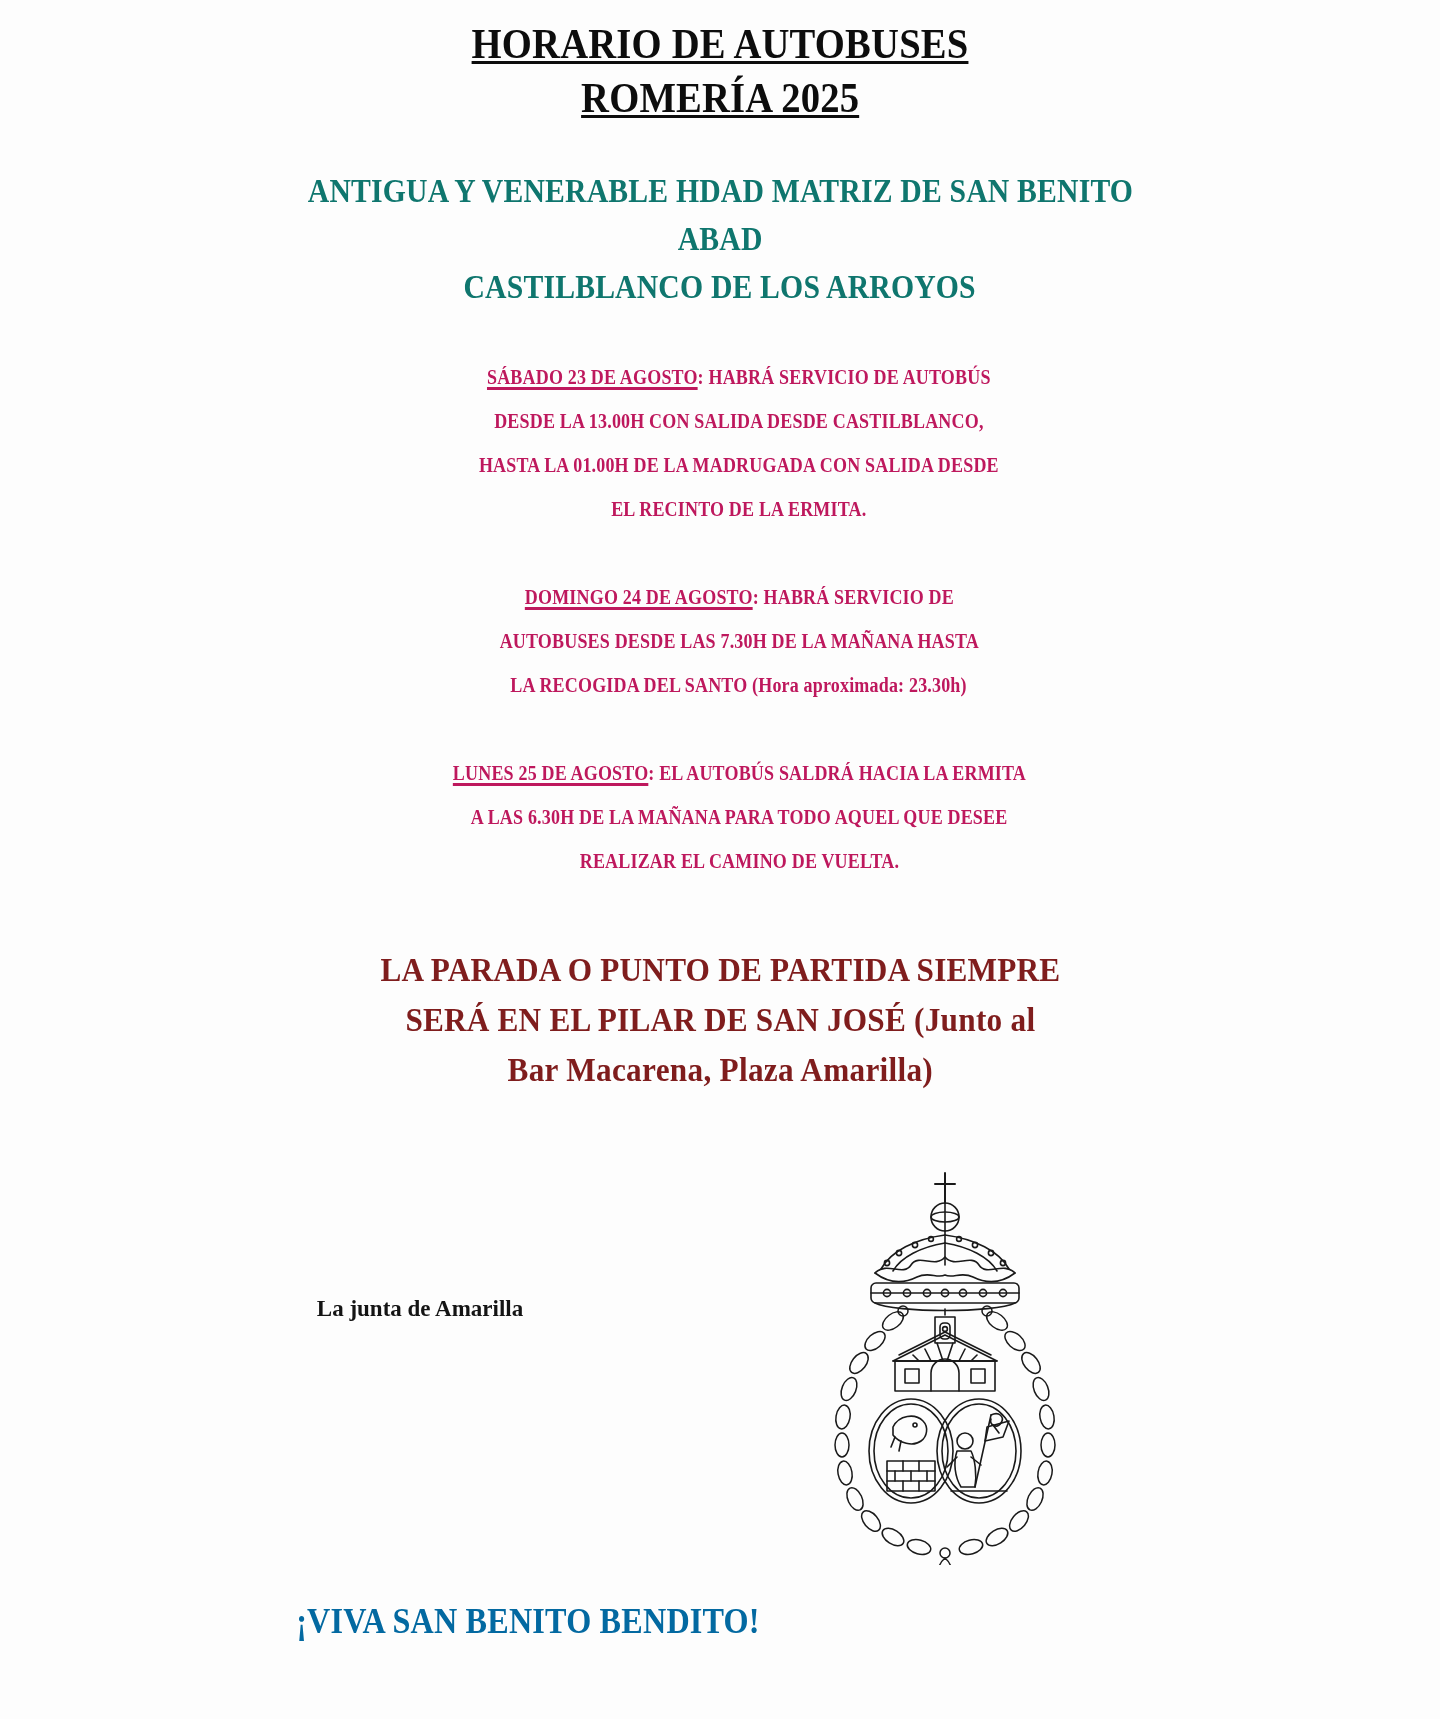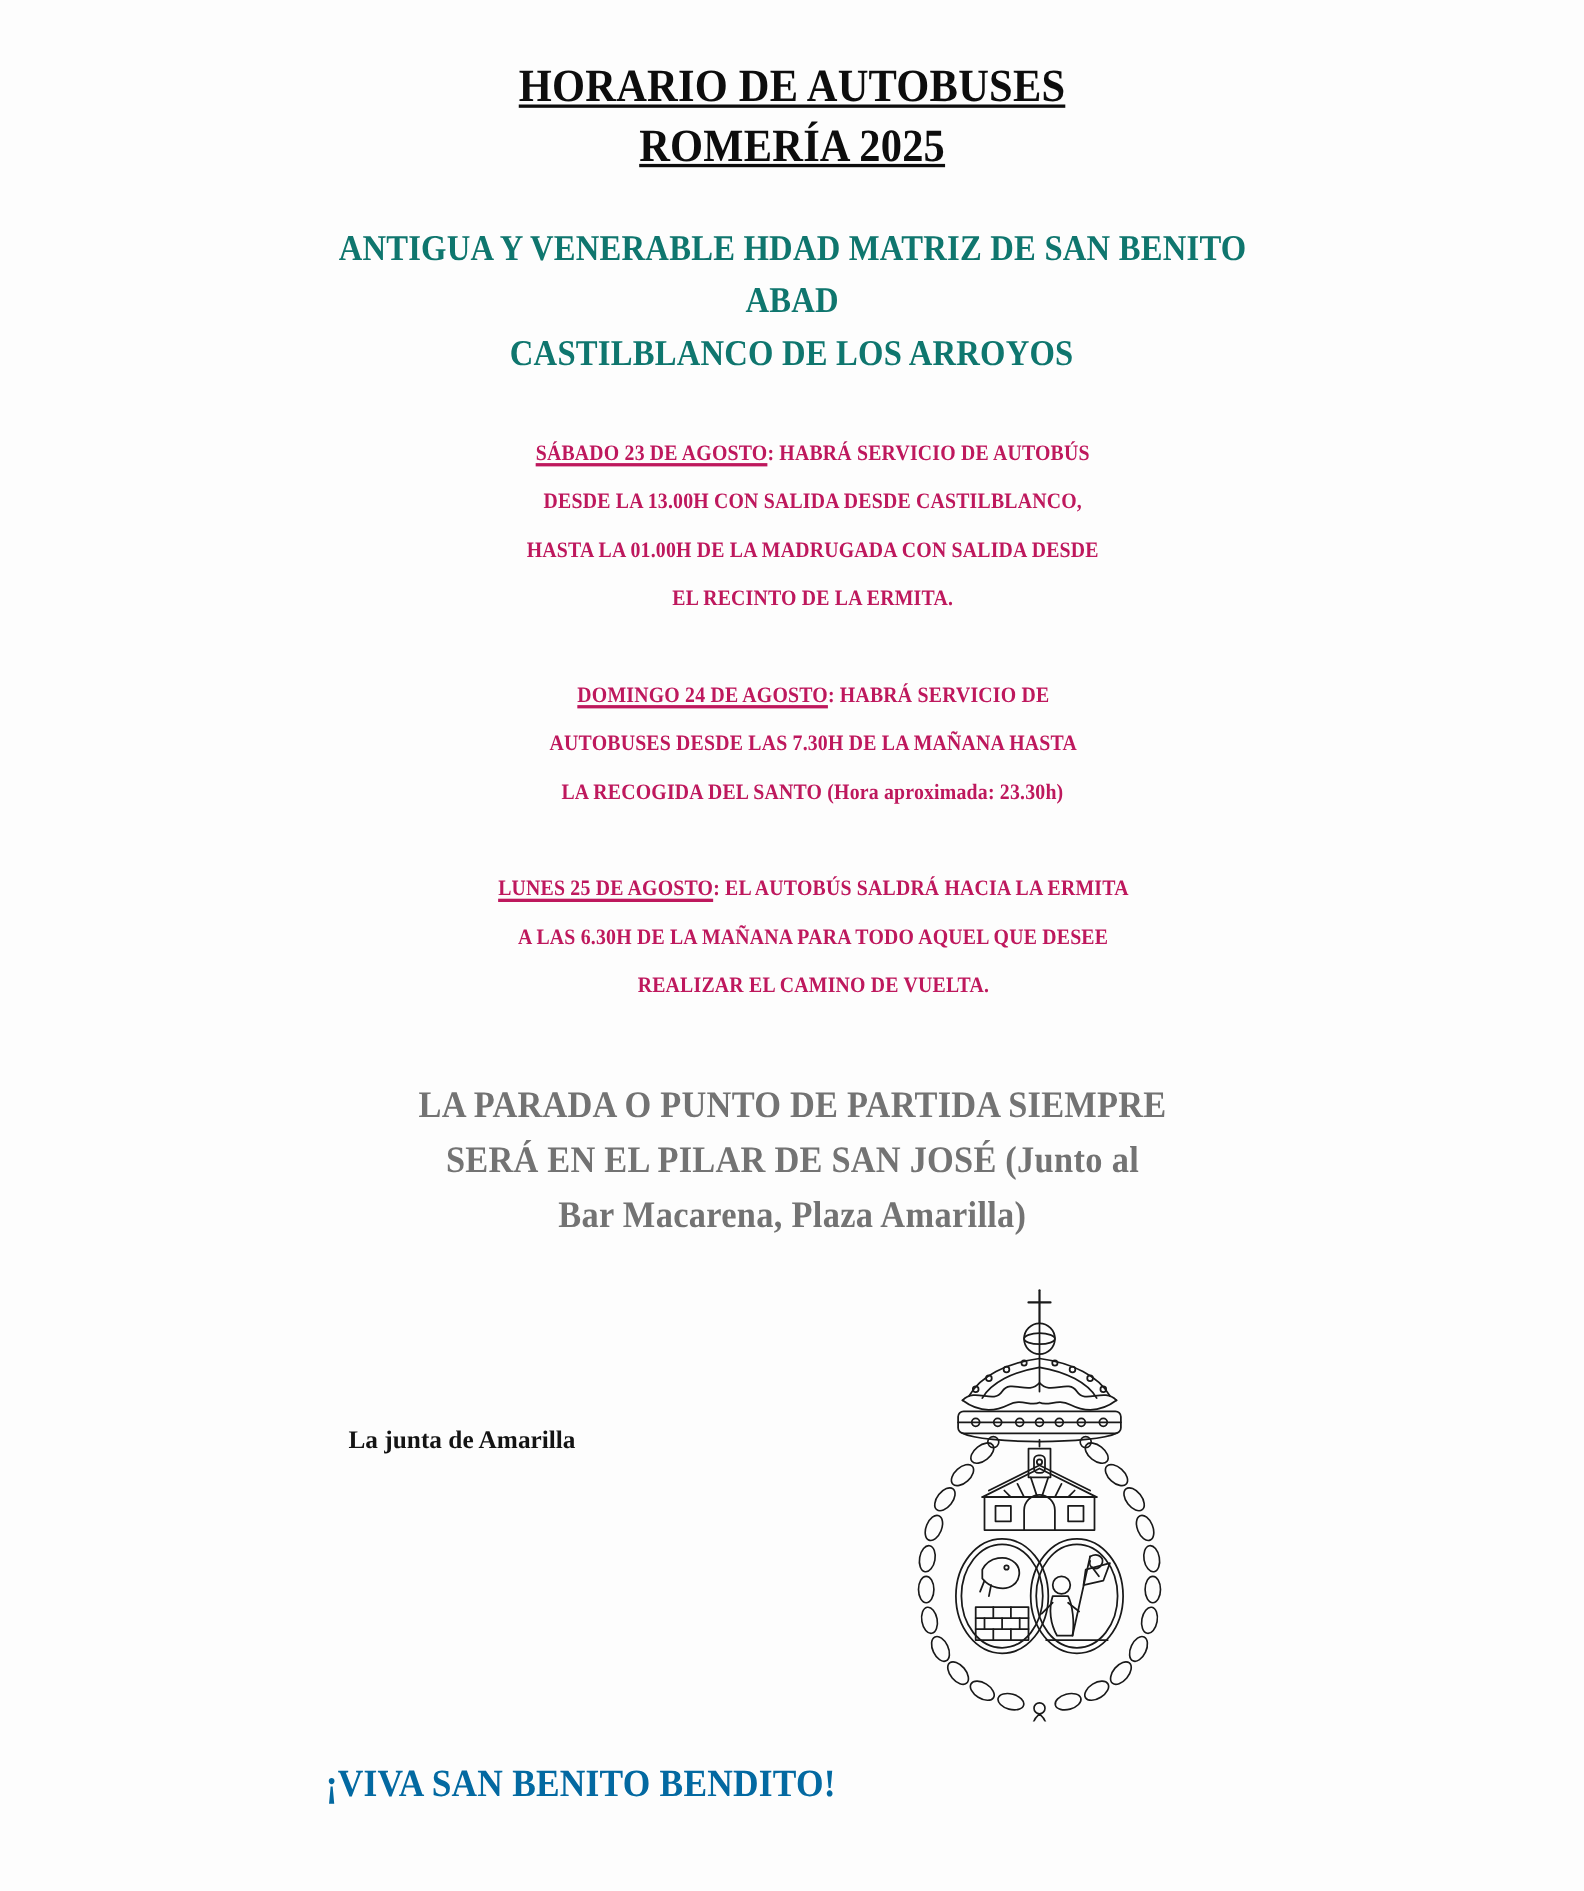--- a/index.html
+++ b/index.html
@@ -30,21 +30,21 @@
   .cond {
     display: inline-block;
     transform: scaleX(0.88);
     transform-origin: center;
     font-weight: 700;
     letter-spacing: 0.2px;
   }
 
   
   .title-block {
-    padding-top: 52px;
+    padding-top: 17px;
   }
   .title-line {
     font-size: 42px;
     line-height: 54px;
     font-weight: 700;
     text-align: center;
     color: #0d0d0d;
   }
   .title-line .cond { transform: scaleX(0.92); }
 
@@ -82,21 +82,21 @@
 
   
   .parada {
     margin-top: 62px;
     text-align: center;
   }
   .parada .line {
     font-size: 34px;
     line-height: 50px;
     font-weight: 700;
-    color: #737373;
+    color: #7f1d1d;
     white-space: nowrap;
   }
   .parada .line .cond { transform: scaleX(0.92); }
   .parada .soft {
     font-weight: 700;
     letter-spacing: 0.3px;
   }
 
   
   .signature {

